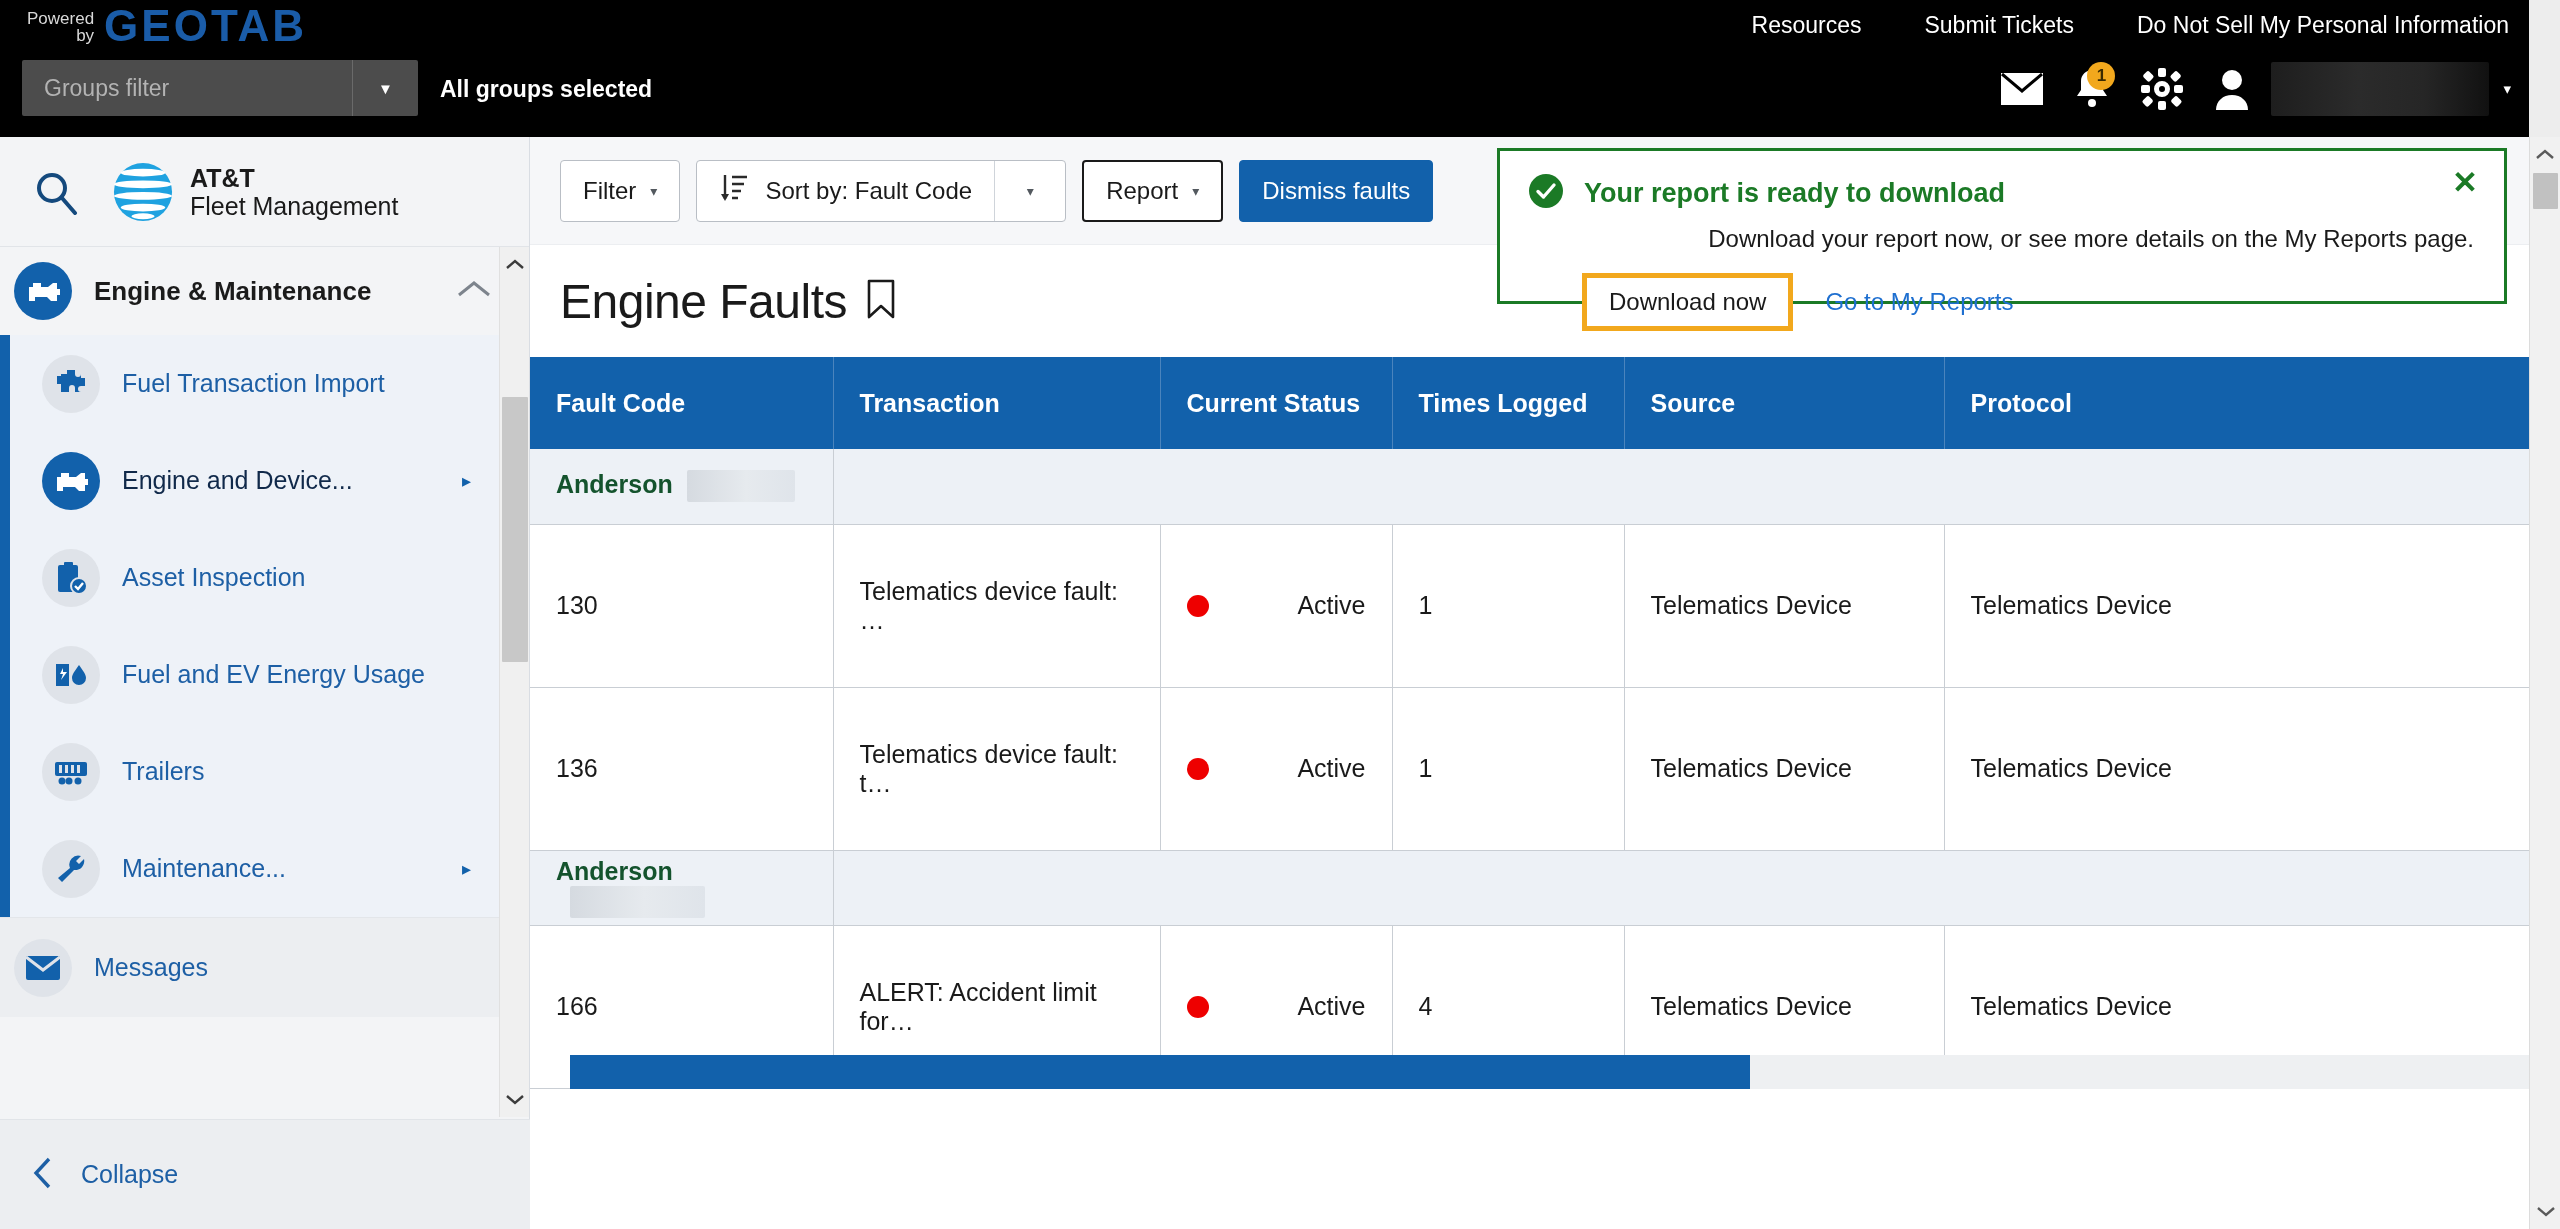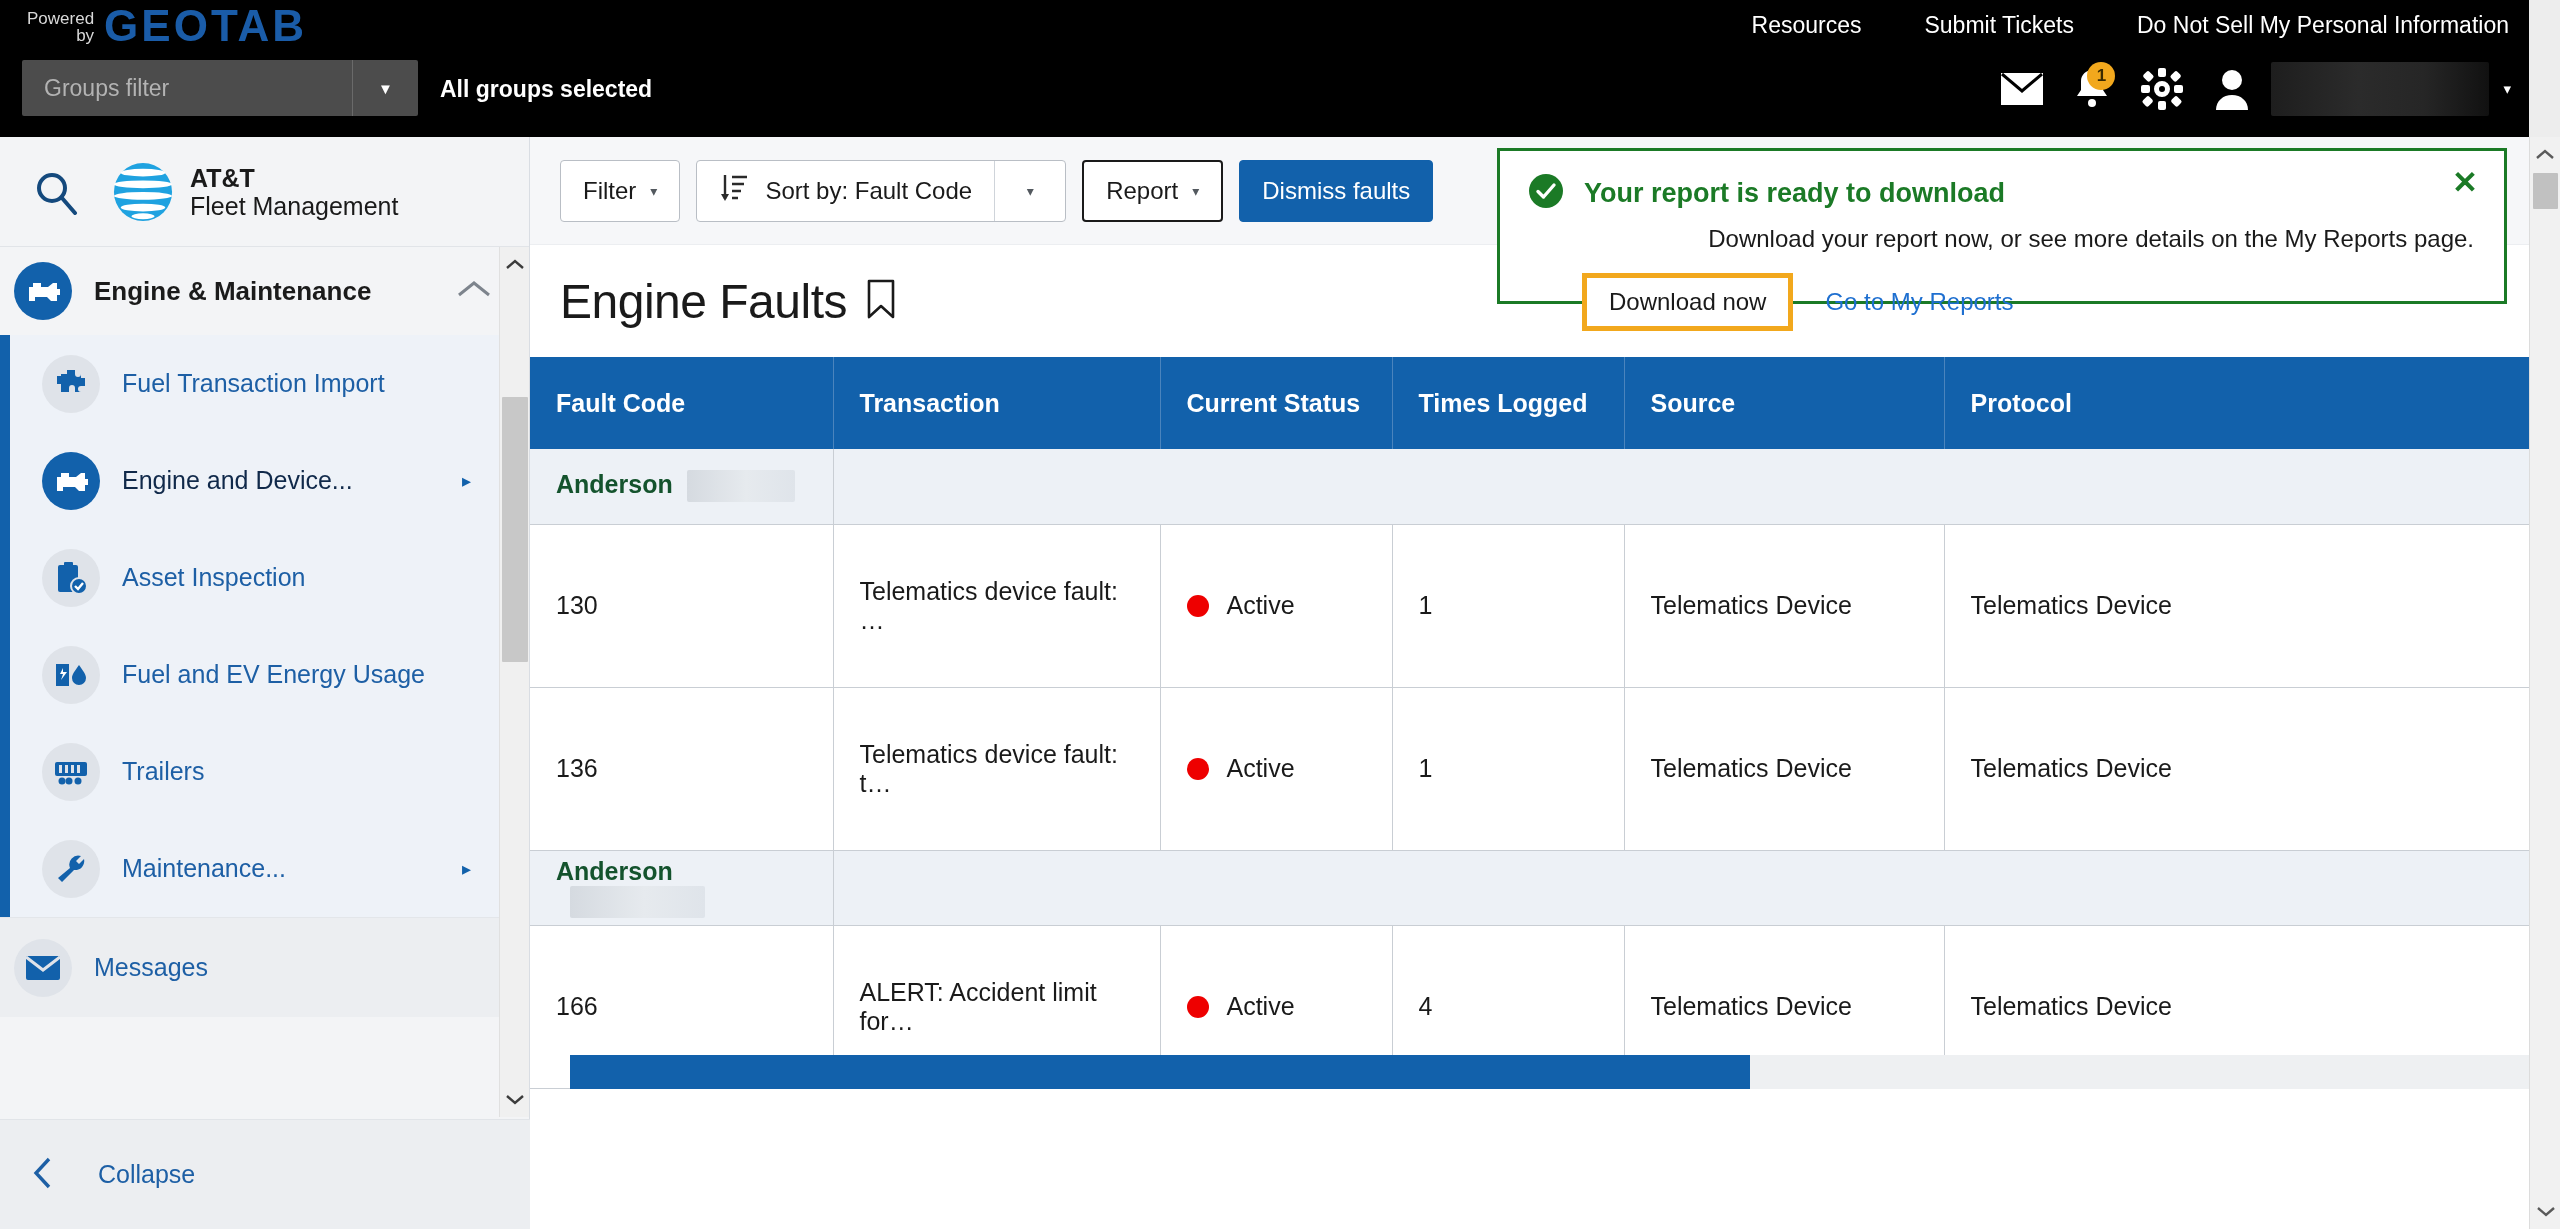--- a/index.html
+++ b/index.html
@@ -114,21 +114,21 @@
   }
   .sb-item.bold .lbl { font-weight:400; color:#10294a; }
   .sb-arrow { position:absolute; right:58px; color:#1261ab; font-size:18px; }
   .sb-messages {
     display:flex; align-items:center; height:100px; padding-left:14px;
     background:#eceef1; border-top:1px solid #e3e6ea;
   }
   .sb-messages .lbl { margin-left:22px; font-size:25px; color:#1d5fa5; }
   .sb-collapse {
     position:absolute; bottom:0; left:0; width:530px; height:110px;
-    display:flex; align-items:center; padding-left:32px; gap:44px;
+    display:flex; align-items:center; padding-left:32px; gap:27px;
     background:#eceef1; border-top:1px solid #e1e4e8;
   }
   .sb-collapse .lbl { font-size:25px; color:#1d5fa5; }
 
   
   .sb-bar {
     position:absolute; right:0; top:0; width:30px; height:870px;
     background:#f0f0f0; border-left:1px solid #e0e0e0;
   }
   .sb-bar .arw { height:34px; display:flex; align-items:center; justify-content:center; color:#3c3c3c; }
@@ -187,21 +187,21 @@
   }
   tr.grouprow td {
     background:#edf1f6; height:75px; border-bottom:1px solid #c9ced4;
     font-size:25px; font-weight:700; color:#14532d;
   }
   .redact {
     display:inline-block; vertical-align:middle; height:32px;
     background:linear-gradient(90deg,#d5dae0,#e6eaee 55%,#dfe4ea);
     border-radius:2px; margin-left:14px;
   }
-  .status { display:flex; align-items:center; gap:18px; }
+  .status { display:flex; align-items:center; gap:18px;justify-content:space-between; }
   .dot { width:22px; height:22px; border-radius:50%; background:#ee0000; flex:none; }
 
   
   .hbar {
     position:absolute; left:40px; bottom:0; width:1990px; height:34px;
     background:#eef0f2;
   }
   .hbar .thumb { position:absolute; left:0; top:0; height:34px; width:1180px; background:#1261ab; }
 
   

